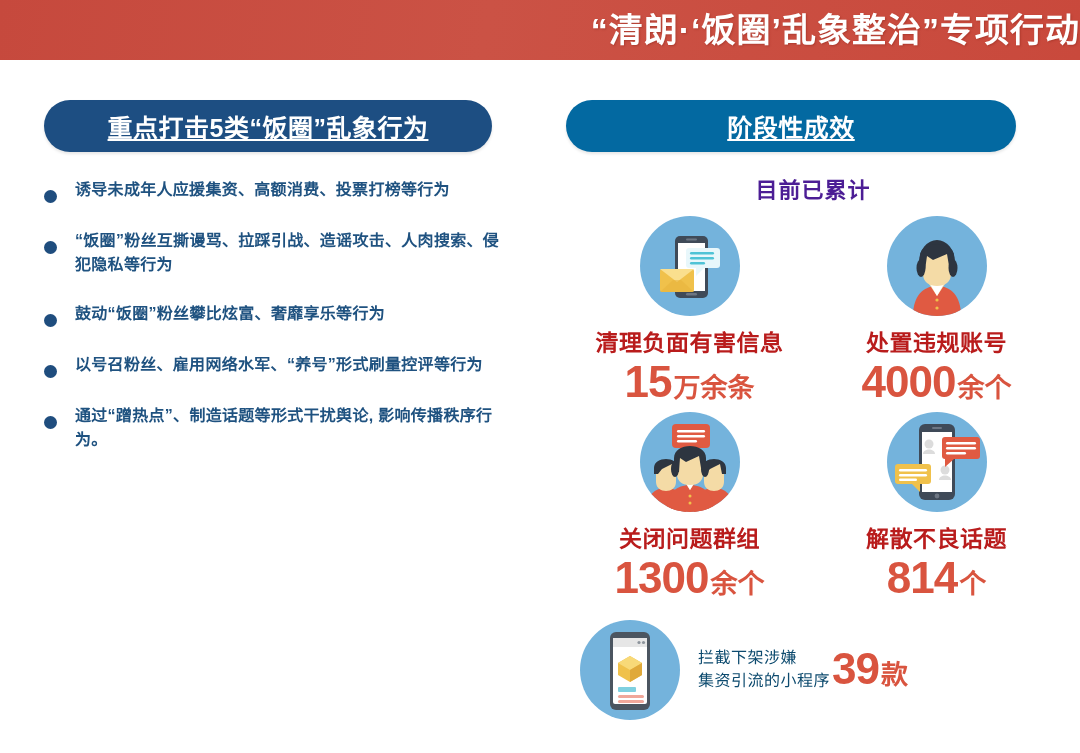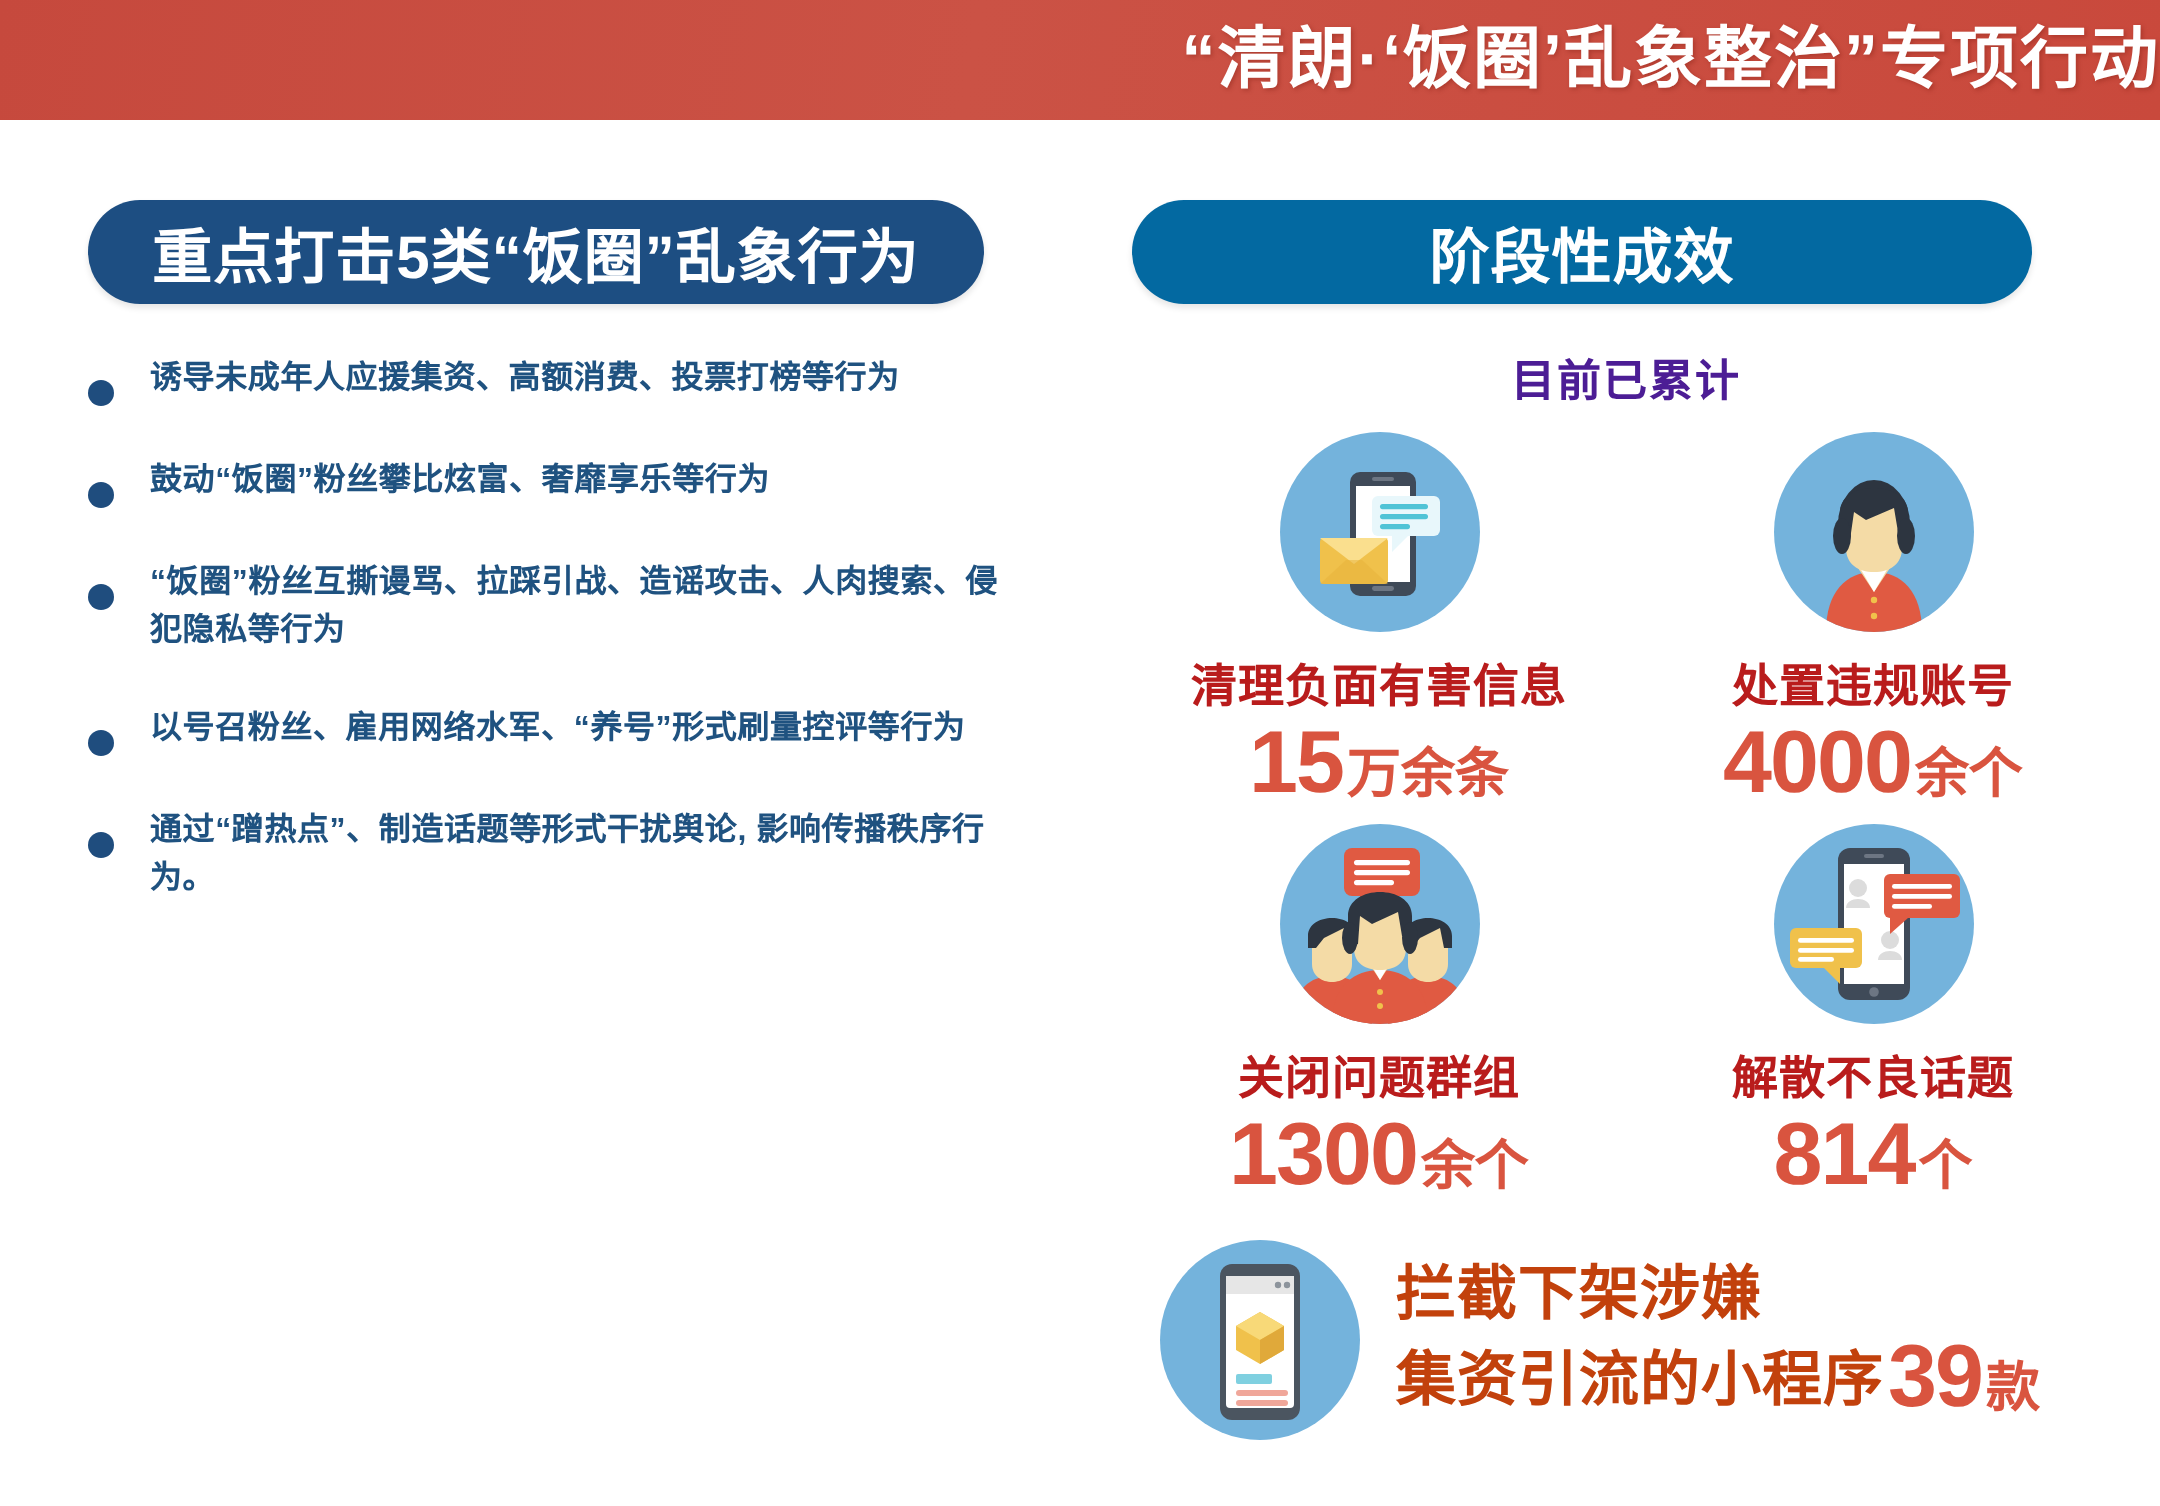--- a/index.html
+++ b/index.html
@@ -63,24 +63,25 @@
   .pill-blue {
     background: #1d4e82;
     width: 448px;
   }
   .pill-red {
     background: #0369a1;
     width: 450px;
   }
   .pill-label {
     color: #ffffff;
-    font-size: 30px;
+    font-size: 25px;
     font-weight: bold;
     letter-spacing: 0.5px;
     white-space: nowrap;
+    text-decoration: underline;
   }
 
   
   .bullets {
     margin-top: 26px;
     padding: 0;
     list-style: none;
   }
   .bullet-item {
     display: flex;
@@ -169,23 +170,23 @@
     align-items: center;
     margin-top: 12px;
     padding-left: 14px;
   }
   .stat-wide-text {
     margin-left: 18px;
     display: flex;
     align-items: flex-end;
   }
   .wide-lines {
-    color: #c2410c;
-    font-size: 30px;
-    font-weight: bold;
+    color: #0c4a6e;
+    font-size: 16px;
+    font-weight: normal;
     line-height: 1.42;
     letter-spacing: 0.5px;
     white-space: nowrap;
   }
   .wide-value {
     color: #d9543f;
     font-weight: bold;
     line-height: 1;
     margin-left: 2px;
     position: relative;
@@ -208,25 +209,25 @@
       <span class="pill-label">重点打击5类“饭圈”乱象行为</span>
     </div>
 
     <ul class="bullets">
       <li class="bullet-item">
         <span class="bullet-dot"></span>
         <span class="bullet-text">诱导未成年人应援集资、高额消费、投票打榜等行为</span>
       </li>
       <li class="bullet-item">
         <span class="bullet-dot"></span>
-        <span class="bullet-text">鼓动“饭圈”粉丝攀比炫富、奢靡享乐等行为</span>
+        <span class="bullet-text">“饭圈”粉丝互撕谩骂、拉踩引战、造谣攻击、人肉搜索、侵犯隐私等行为</span>
       </li>
       <li class="bullet-item">
         <span class="bullet-dot"></span>
-        <span class="bullet-text">“饭圈”粉丝互撕谩骂、拉踩引战、造谣攻击、人肉搜索、侵犯隐私等行为</span>
+        <span class="bullet-text">鼓动“饭圈”粉丝攀比炫富、奢靡享乐等行为</span>
       </li>
       <li class="bullet-item">
         <span class="bullet-dot"></span>
         <span class="bullet-text">以号召粉丝、雇用网络水军、“养号”形式刷量控评等行为</span>
       </li>
       <li class="bullet-item">
         <span class="bullet-dot"></span>
         <span class="bullet-text">通过“蹭热点”、制造话题等形式干扰舆论, 影响传播秩序行为。</span>
       </li>
     </ul>

